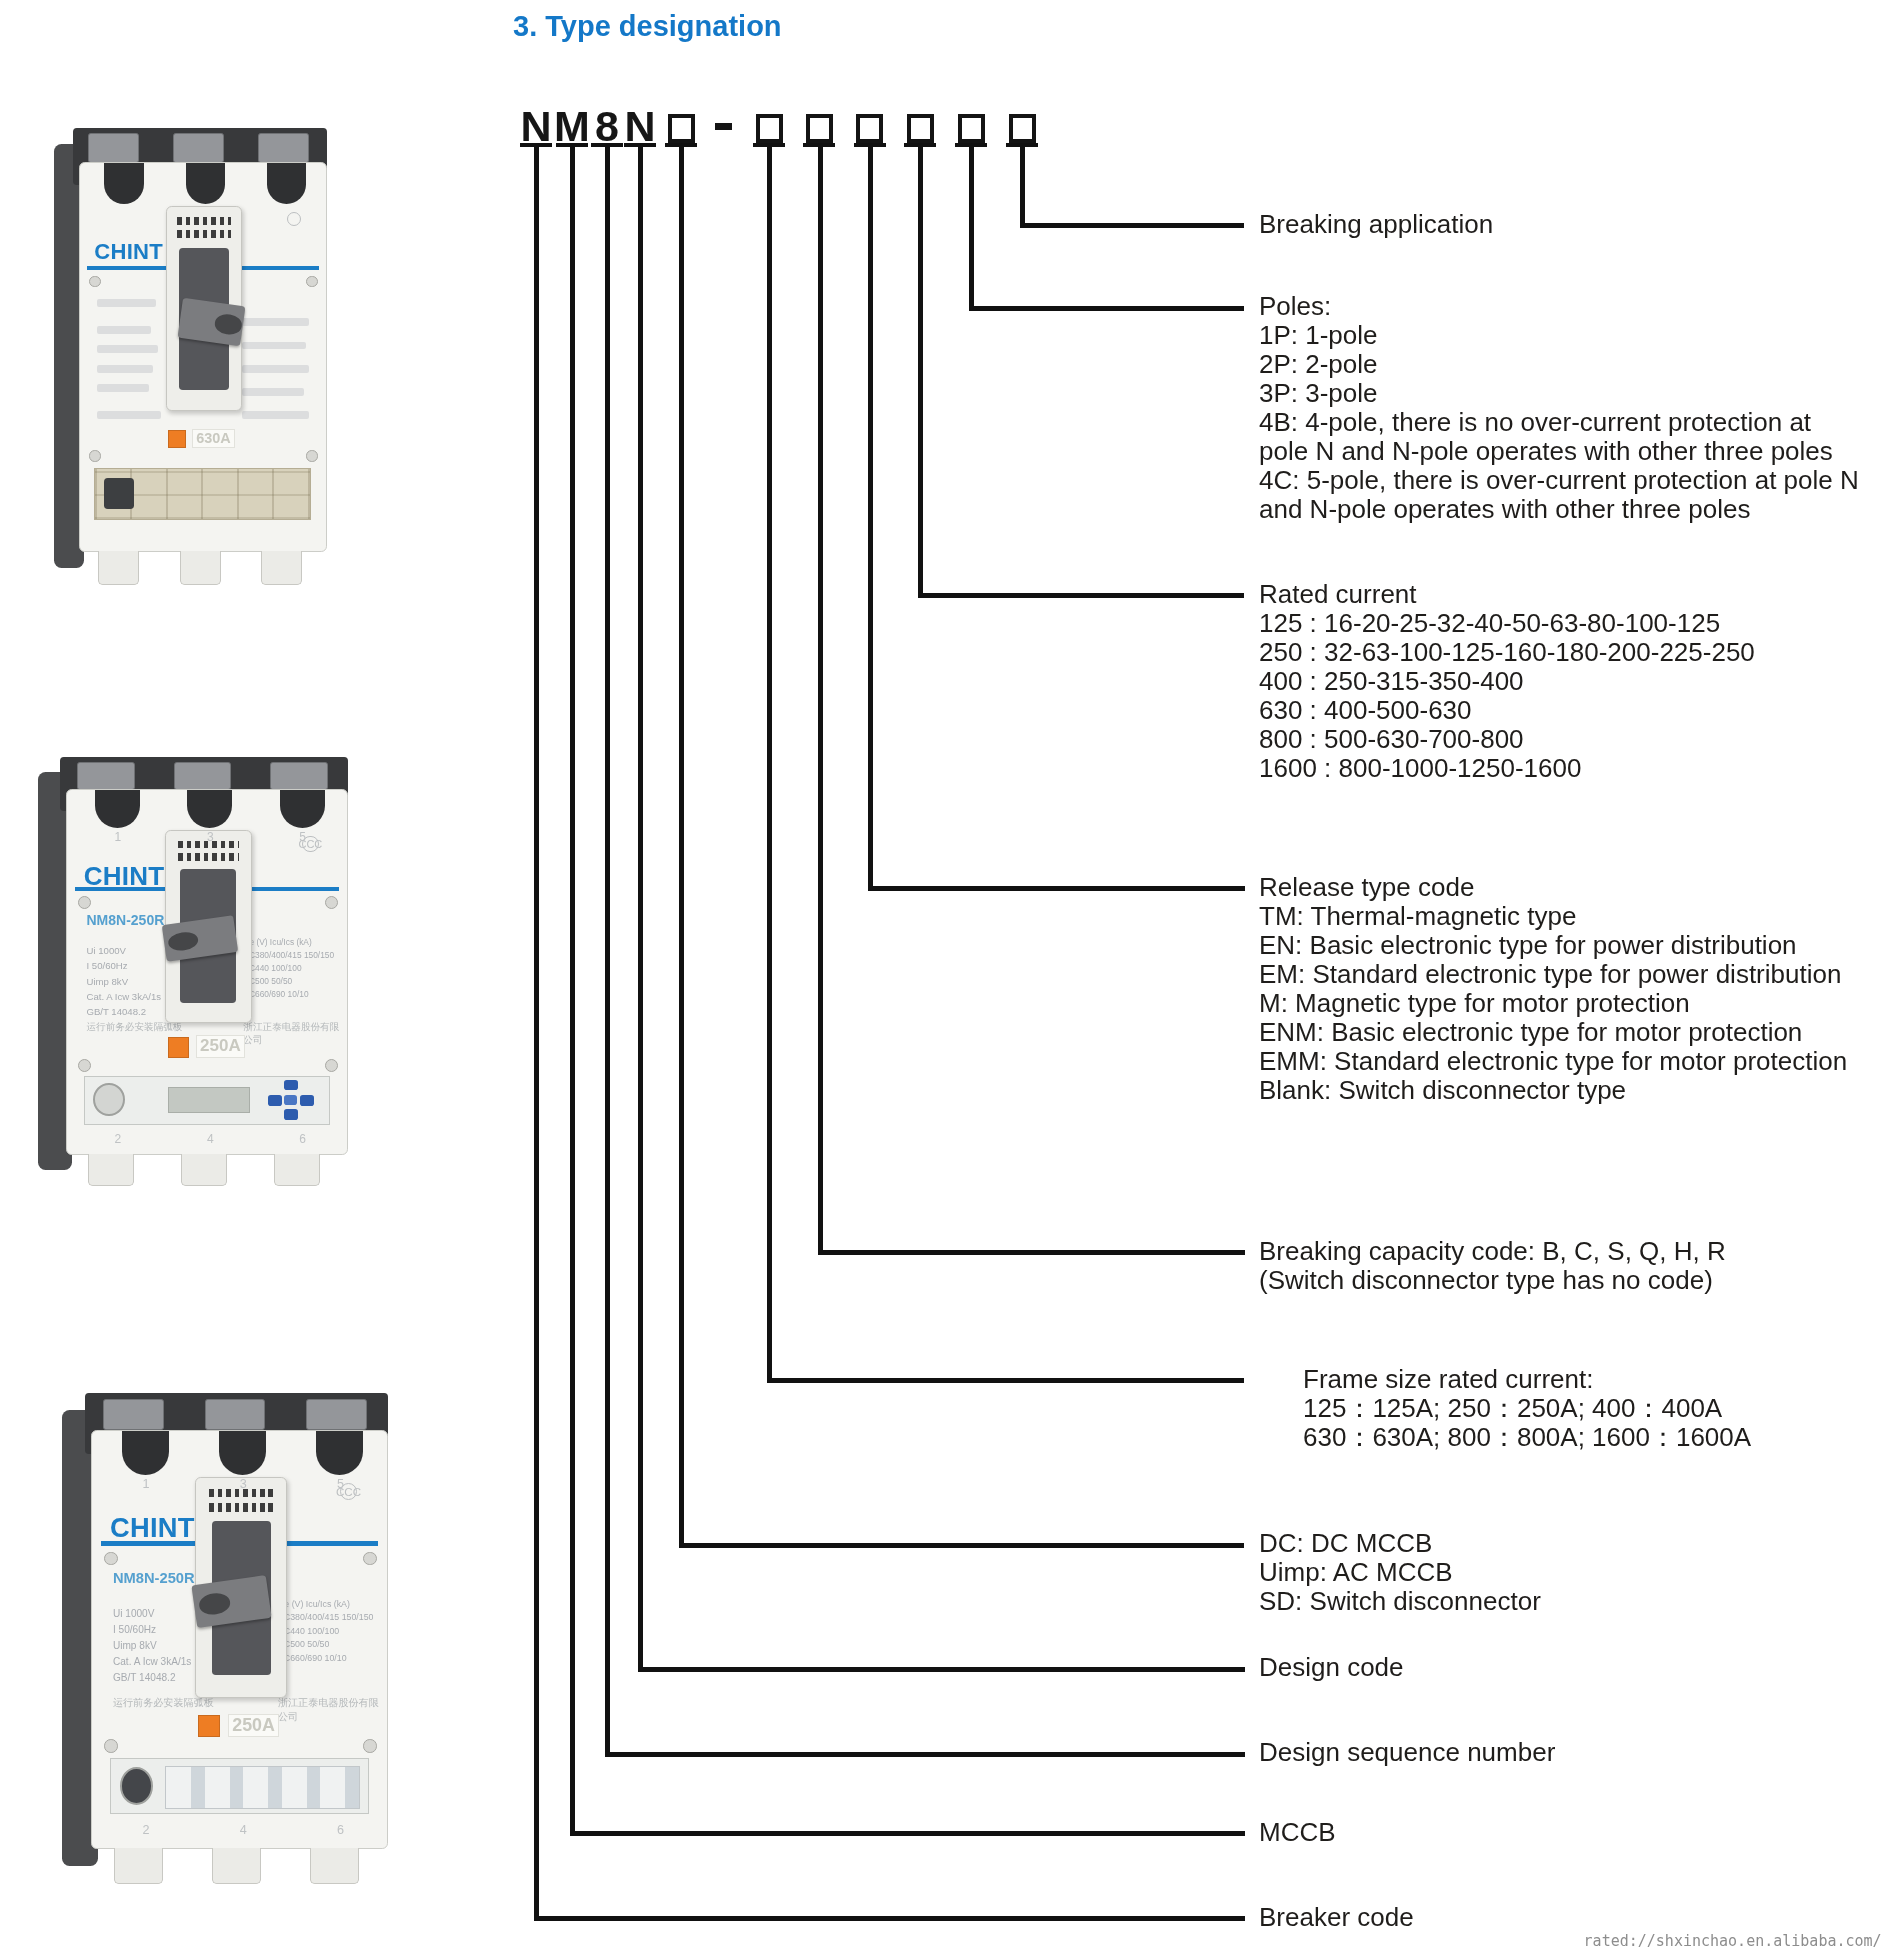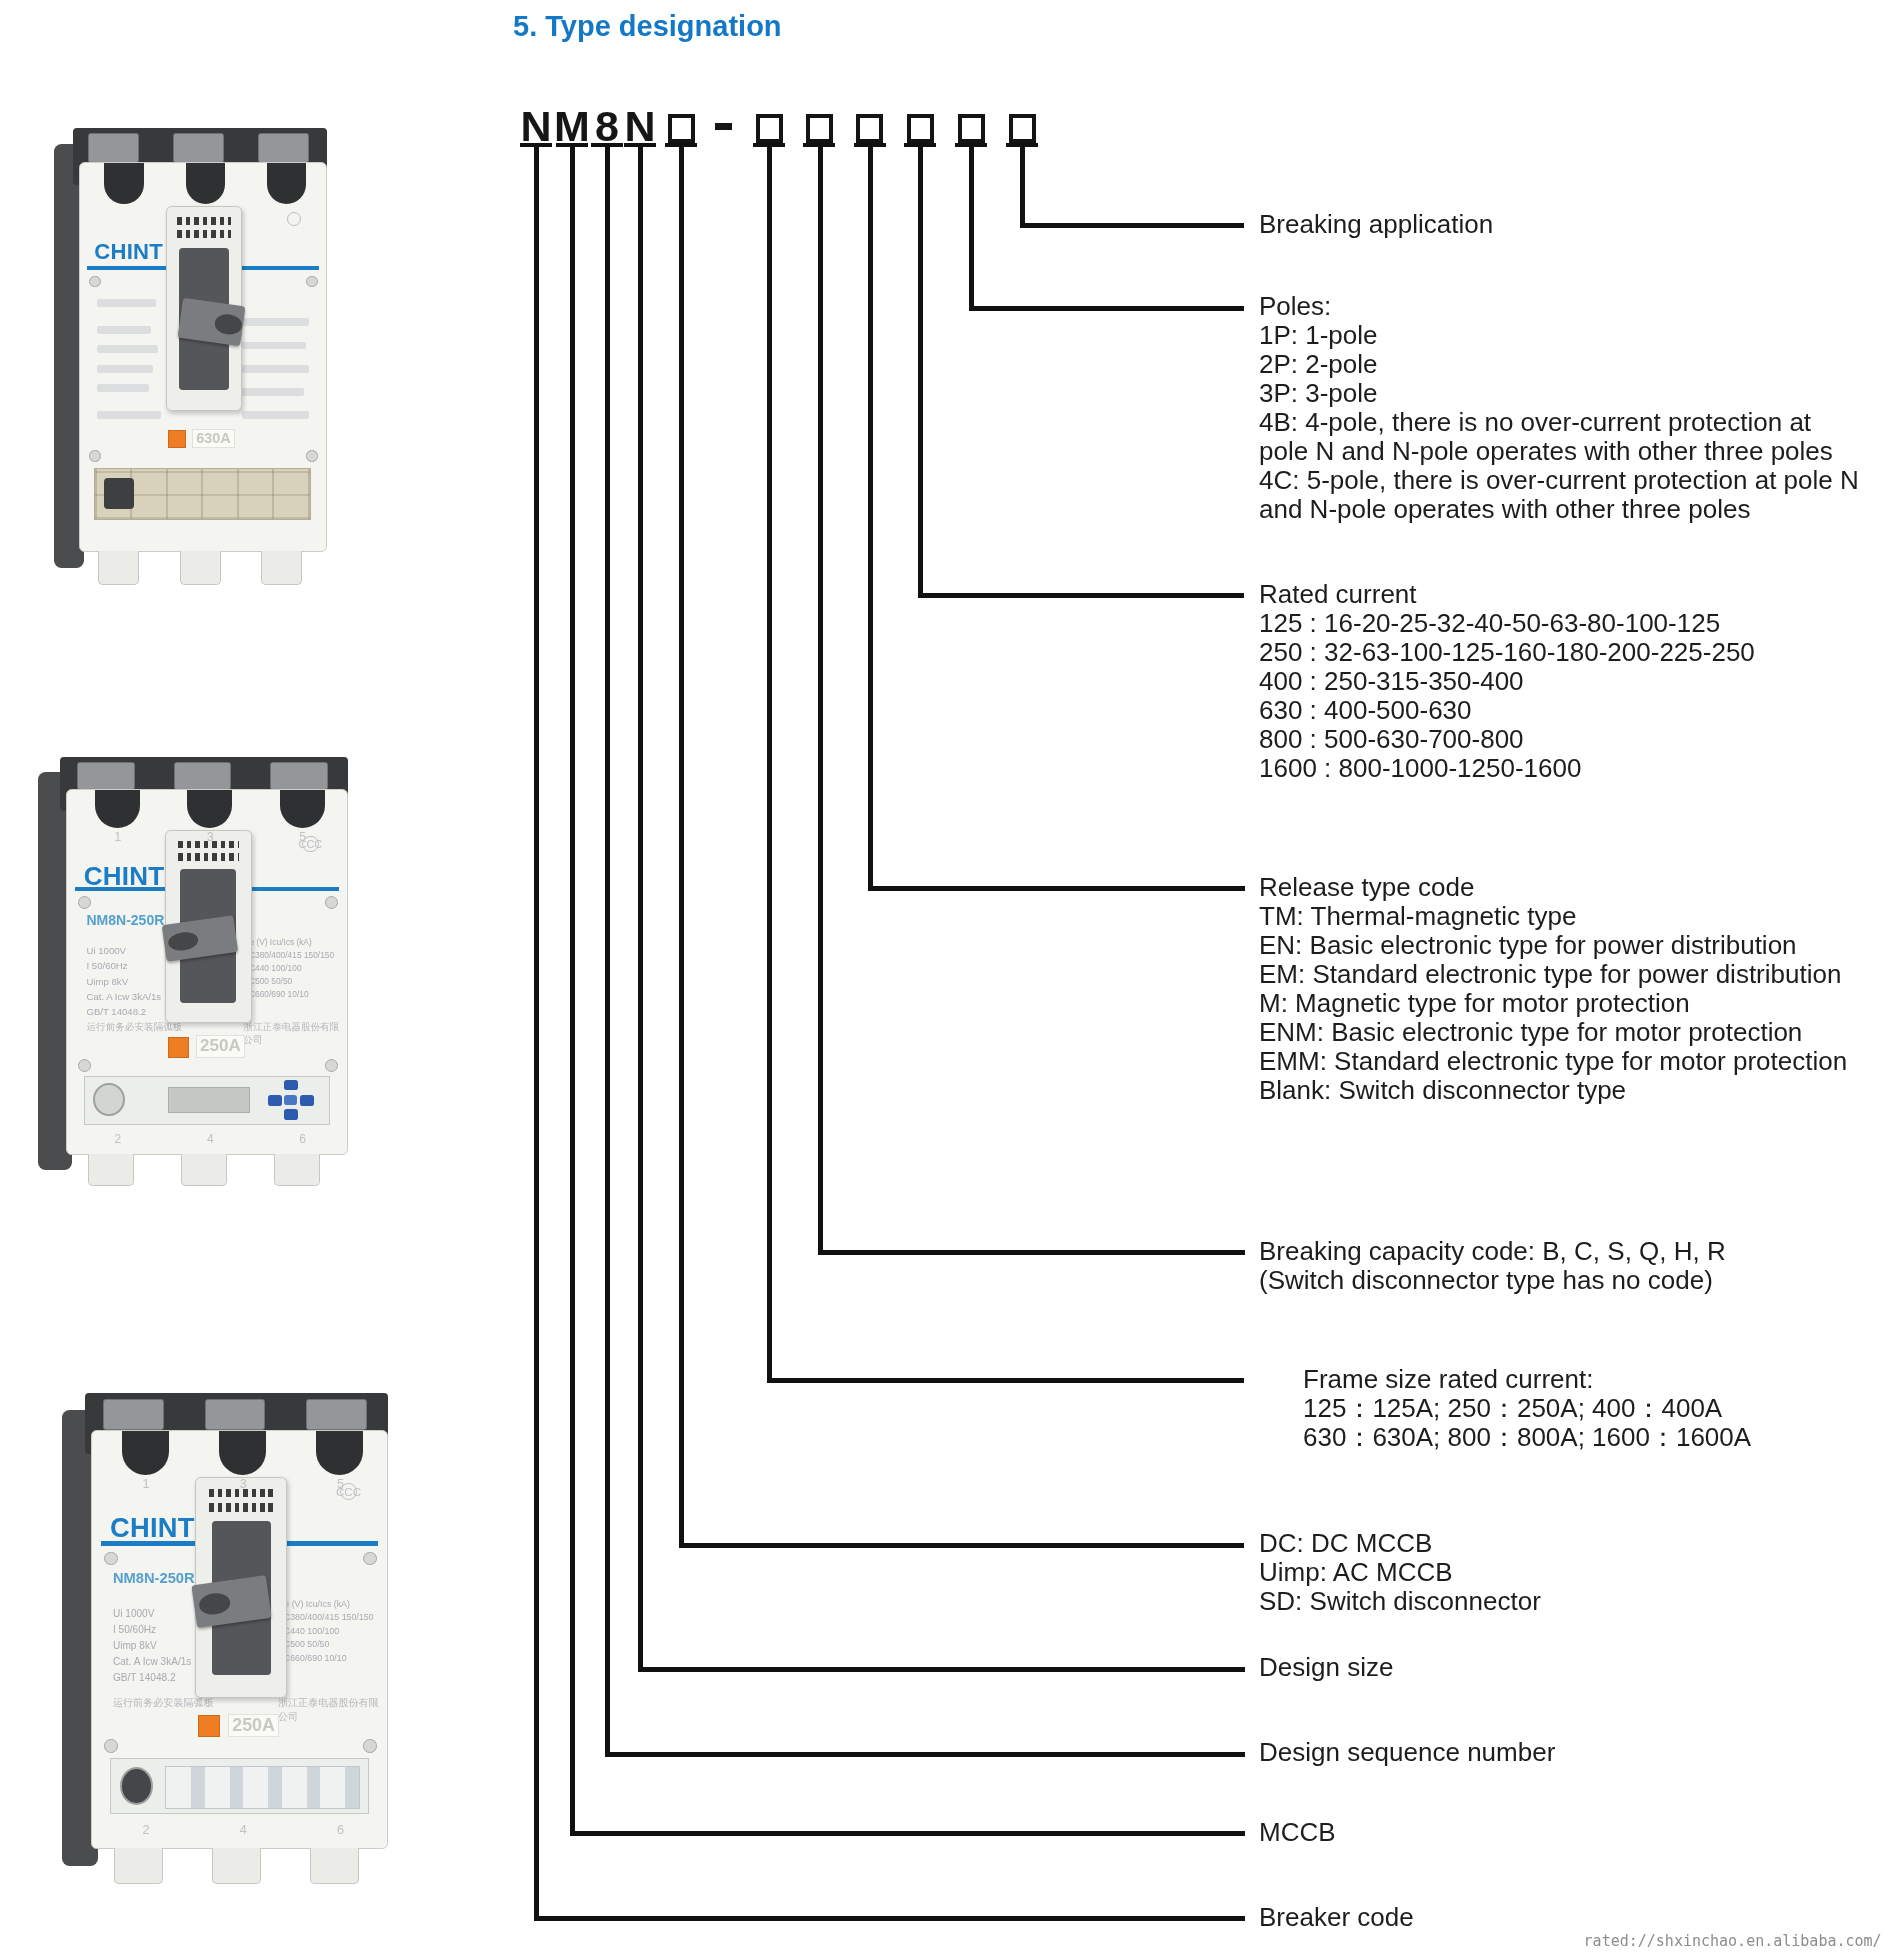--- a/index.html
+++ b/index.html
@@ -84,21 +84,21 @@
              border:1.9px solid #c8c8c3;border-top:none;border-radius:0 0 4.7px 4.7px;box-sizing:border-box;}
   .bk-screw{position:absolute;width:.55em;height:.55em;background:#d7d7d3;border:1.9px solid #a8a8a3;border-radius:50%;}
   .bk-tnum{position:absolute;color:#bfc2c4;font-size:.6em;z-index:5;}
   .bk-bar{position:absolute;height:2%;background:#dcddde;border-radius:1.9px;}
 </style>
 </head>
 <body>
 
 <div class="page">
 
-  <div class="sec-title">5. Type designation</div>
+  <div class="sec-title">3. Type designation</div>
 
   <span class="code-char" style="left:515px">N</span>
   <span class="code-char" style="left:551px">M</span>
   <span class="code-char" style="left:586px">8</span>
   <span class="code-char" style="left:619px">N</span>
   <div class="code-box" style="left:668px"></div>
   <div class="code-dash"></div>
   <div class="code-box" style="left:756px"></div>
   <div class="code-box" style="left:806px"></div>
   <div class="code-box" style="left:856px"></div>
@@ -115,21 +115,21 @@
       <div class="vline" style="left: 570px; top: 147px; height: 1688px;"></div>
       <div class="hline" style="left: 570px; top: 1831px; width: 675px;"></div>
       <div class="desc" style="top: 1818px; left: 1259px;">MCCB</div>
       <div class="tbar" style="left: 591px; top: 143px; width: 32px;"></div>
       <div class="vline" style="left: 605px; top: 147px; height: 1609px;"></div>
       <div class="hline" style="left: 605px; top: 1752px; width: 640px;"></div>
       <div class="desc" style="top: 1738px; left: 1259px;">Design sequence number</div>
       <div class="tbar" style="left: 624px; top: 143px; width: 32px;"></div>
       <div class="vline" style="left: 638px; top: 147px; height: 1524px;"></div>
       <div class="hline" style="left: 638px; top: 1667px; width: 607px;"></div>
-      <div class="desc" style="top: 1653px; left: 1259px;">Design size</div>
+      <div class="desc" style="top: 1653px; left: 1259px;">Design code</div>
       <div class="tbar" style="left: 665px; top: 143px; width: 32px;"></div>
       <div class="vline" style="left: 679px; top: 147px; height: 1400px;"></div>
       <div class="hline" style="left: 679px; top: 1543px; width: 565px;"></div>
       <div class="desc" style="top: 1529px; left: 1259px;">DC: DC MCCB
 Uimp: AC MCCB
 SD: Switch disconnector</div>
       <div class="tbar" style="left: 753px; top: 143px; width: 32px;"></div>
       <div class="vline" style="left: 767px; top: 147px; height: 1235px;"></div>
       <div class="hline" style="left: 767px; top: 1378px; width: 477px;"></div>
       <div class="desc" style="top: 1365px; left: 1303px;">Frame size rated current:

